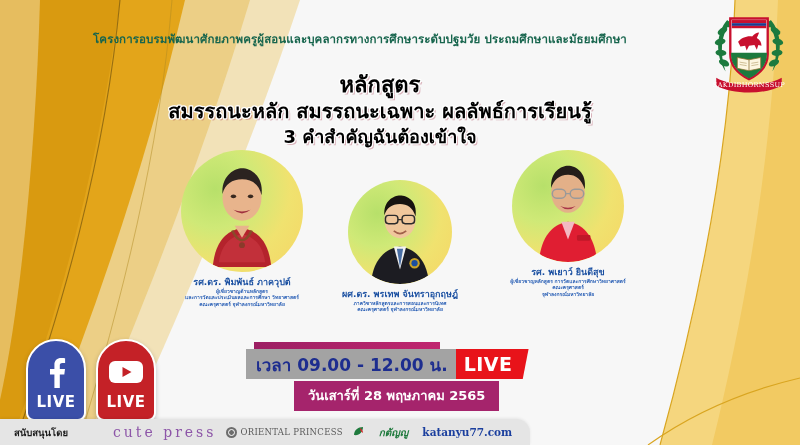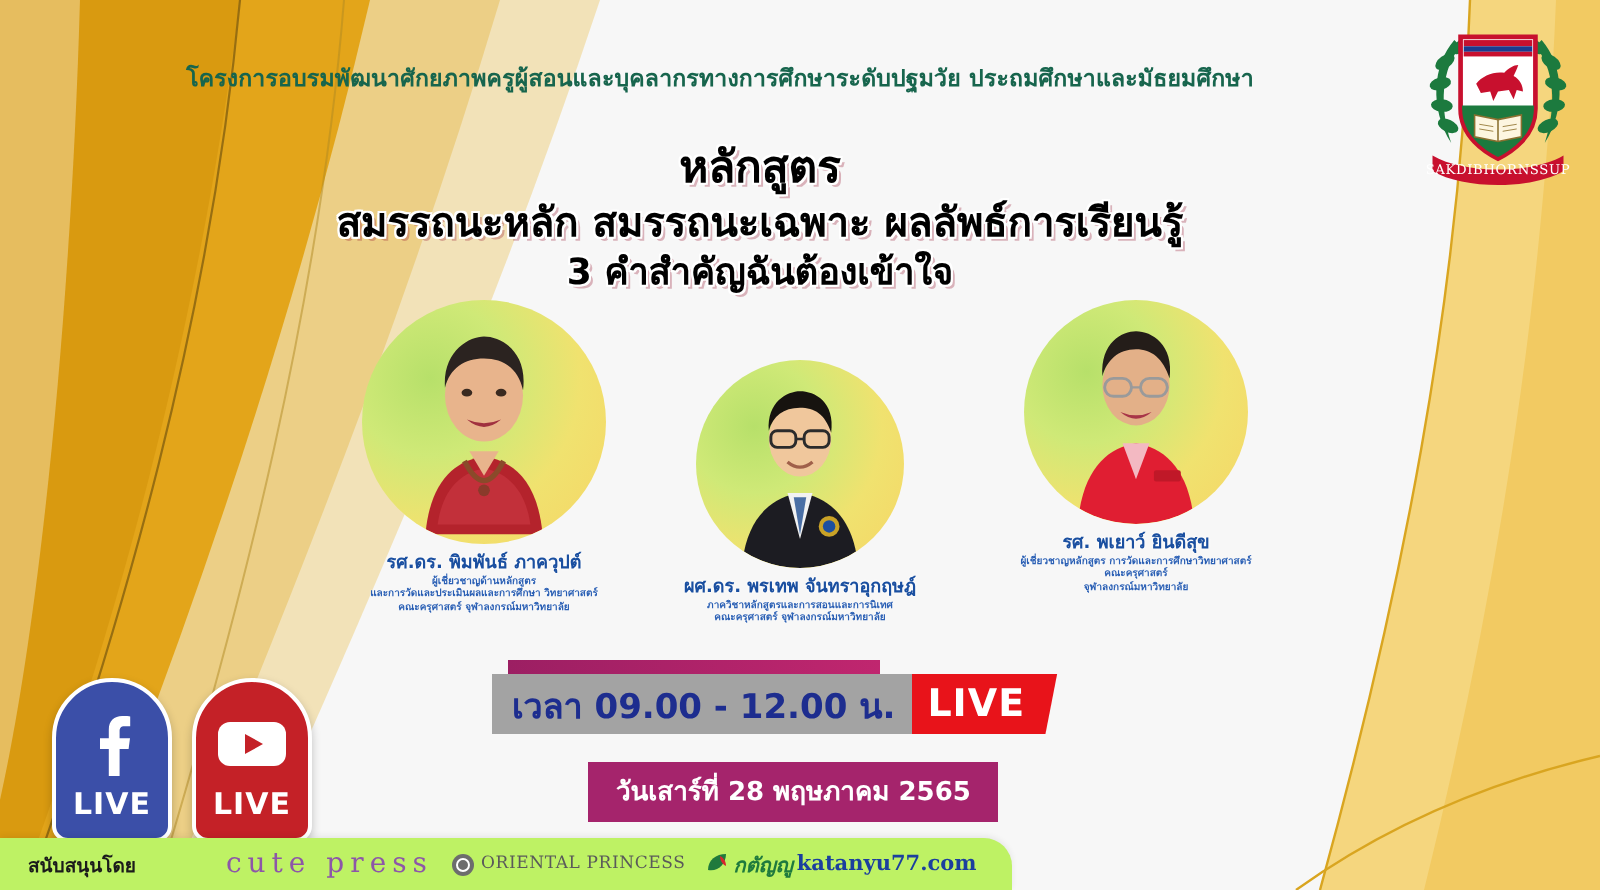--- a/index.html
+++ b/index.html
@@ -129,34 +129,34 @@
     color: #ffffff;
     font-weight: 700;
     font-size: 19px;
     letter-spacing: .5px;
     display: flex; align-items: center;
     padding: 0 10px 0 8px;
     clip-path: polygon(0 0, 100% 0, 92% 100%, 0 100%);
     padding-right: 16px;
   }
   .date-band {
-    margin-top: 14px; margin-left: 48px;
+    margin-top: 2px; margin-left: 48px;
     background: #a5246c;
     color: #ffffff;
     font-weight: 700;
     font-size: 13px;
     padding: 4px 14px 5px 14px;
     display: inline-block;
     white-space: nowrap;
   }
 
   
   .sponsors {
     position: absolute; left: 0; bottom: 0;
-    background: #bef264;
+    background: #e5e5e5;
     border-radius: 0 14px 0 0;
     padding: 5px 18px 5px 14px;
     display: flex; align-items: center; gap: 10px;
     box-shadow: 0 -1px 3px rgba(0,0,0,.07);
   }
   .sp-label { color: #1b1b1b; font-weight: 700; font-size: 9.5px; }
   .sp-cute {
     color: #8d56a8; font-size: 14px; letter-spacing: 3px;
     font-family: "DejaVu Serif", "Liberation Serif", serif;
     margin-left: 35px;
@@ -168,21 +168,21 @@
     position: relative;
   }
   .sp-op .mark::after {
     content: ""; position: absolute; inset: 2px;
     border-radius: 50%; border: 1px solid #fff;
   }
   .sp-op .txt {
     color: #5a5a5a; font-size: 8.5px; letter-spacing: .3px;
     font-family: "DejaVu Serif", "Liberation Serif", serif;
   }
-  .sp-kat { display: flex; align-items: center; gap: 2px; }
+  .sp-kat { display: flex; align-items: center; gap: 14px; }
   .sp-kat .leafmark { width: 12px; height: 12px; }
   .sp-kat .thai { color: #1f7a3d; font-size: 10px; font-weight: 700; font-style: italic; }
   .sp-kat .url {
     color: #1b3f9e; font-size: 10.5px; font-weight: 700;
     font-family: "DejaVu Serif", "Liberation Serif", serif;
   }
 </style>
 </head>
 <body>
 

